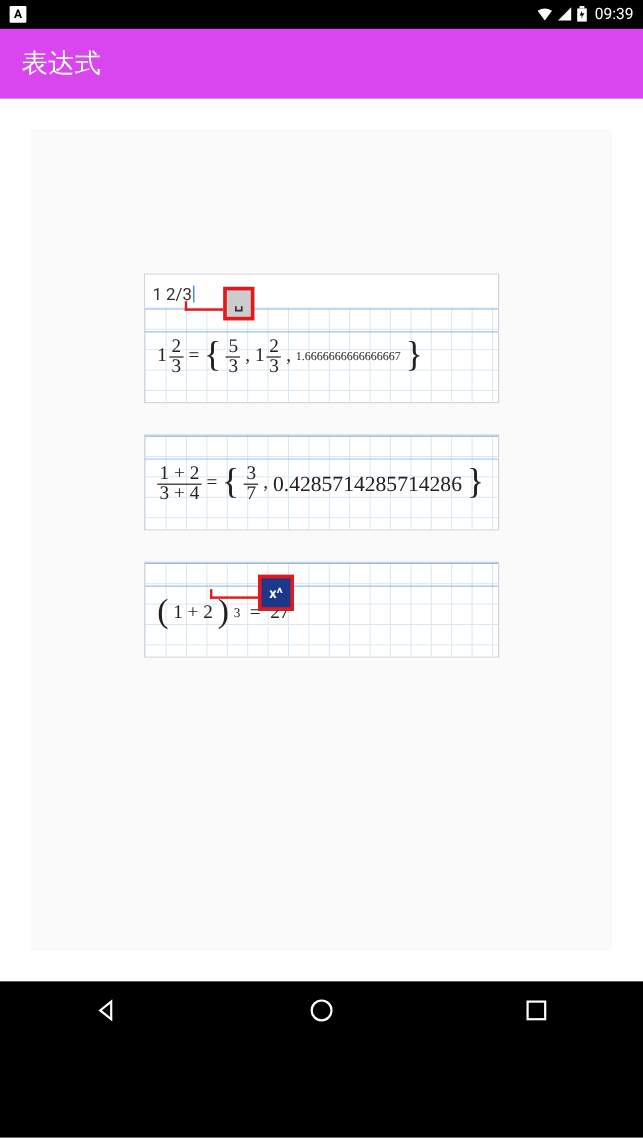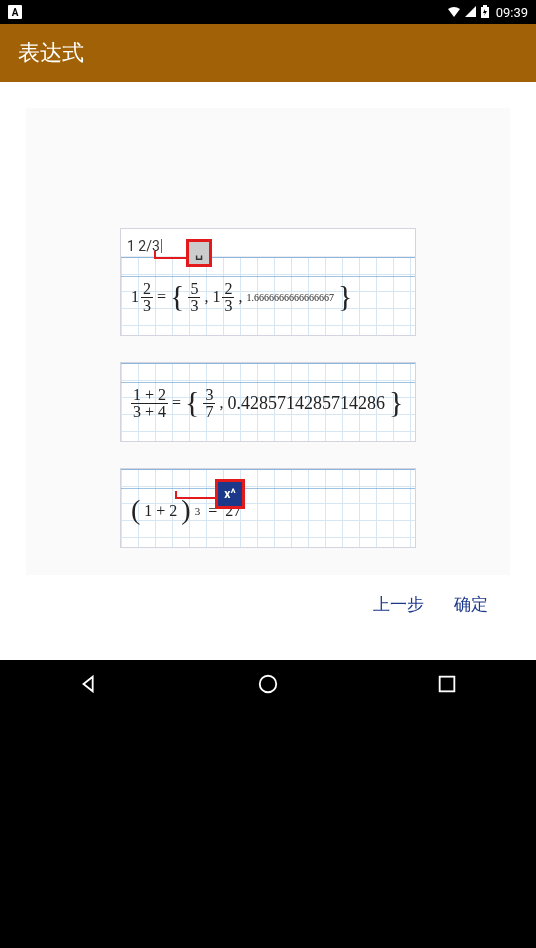--- a/index.html
+++ b/index.html
@@ -21,30 +21,30 @@
   }
   .status-left { display: flex; align-items: center; }
   .status-right { margin-left: auto; display: flex; align-items: center; gap: 2px; }
   .a-icon {
     width: 14px; height: 14px; background: #fff; color: #000;
     display: flex; align-items: center; justify-content: center;
     font-size: 10px; font-weight: bold; border-radius: 1px;
   }
   .app-bar {
     height: 58px;
-    background: #a16207;
+    background: #d946ef;
     display: flex;
     align-items: center;
     padding: 0 18px;
     color: #fff;
     font-size: 22px;
   }
   .content {
     background: #fff;
-    height: 578px;
+    height: 736px;
     padding: 26px;
     display: flex;
     flex-direction: column;
   }
   .panel {
     flex: 1;
     background: #fafafa;
     padding-top: 120px;
     display: flex;
     flex-direction: column;
@@ -247,24 +247,20 @@
           <span class="paren-r">)</span>
           <span class="sup">3</span>
           <span style="margin:0 4px">=</span>
           <span>27</span>
         </div>
       </div>
     </div>
 
   </div>
 
-  <div class="footer-buttons">
-    <span>上一步</span>
-    <span>确定</span>
-  </div>
 </div>
 
 <div class="nav-bar">
   <svg class="nav-icon" viewBox="0 0 24 24">
       <path d="M16 4 L6 12 L16 20 Z" fill="none" stroke="#fff" stroke-width="2"></path>
     </svg>
   <svg class="nav-icon" viewBox="0 0 24 24">
       <circle cx="12" cy="12" r="9" fill="none" stroke="#fff" stroke-width="2"></circle>
     </svg>
   <svg class="nav-icon" viewBox="0 0 24 24">

